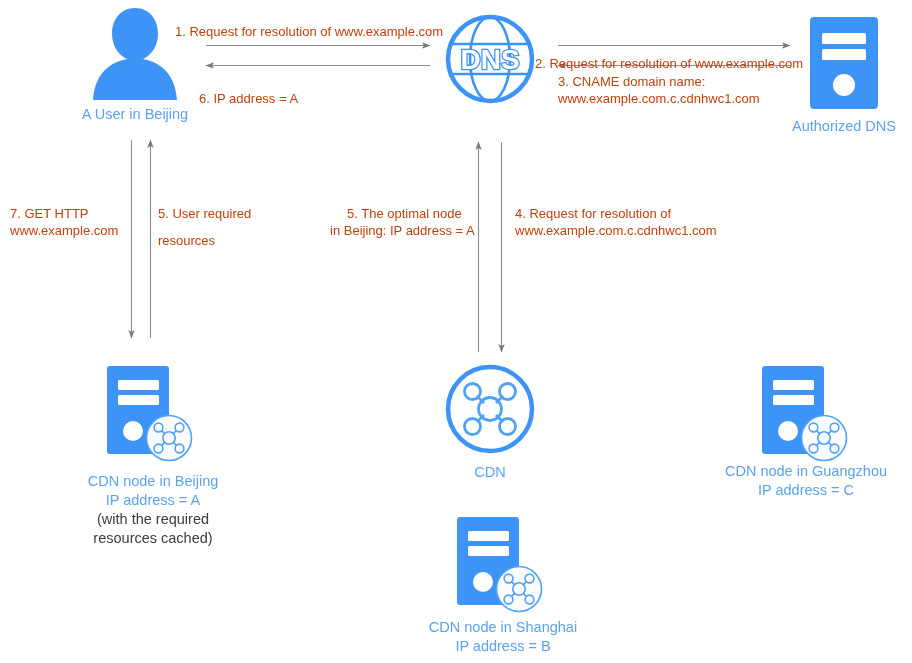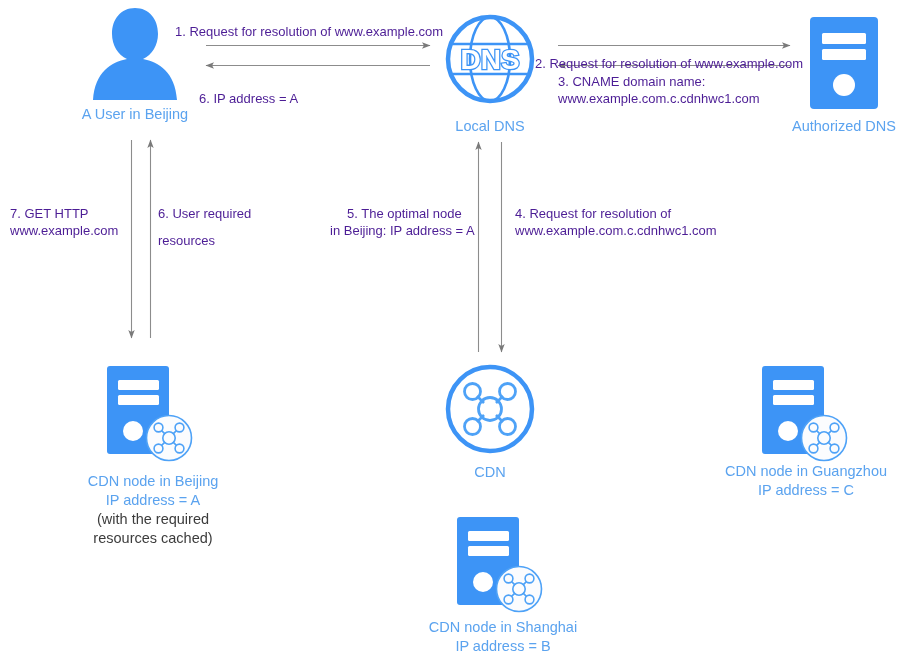--- a/index.html
+++ b/index.html
@@ -28,21 +28,21 @@
     white-space: nowrap;
   }
   .node-sub {
     color: #3c3c3c;
     font-size: 14.5px;
     line-height: 19px;
     text-align: center;
     white-space: nowrap;
   }
   .flow-label {
-    color: #4c1d95;
+    color: #c2410c;
     font-size: 13px;
     line-height: 17.5px;
     white-space: nowrap;
   }
 
   
   .icon-wrap { display: block; }
 
   svg { display: block; overflow: visible; }
 </style>
@@ -86,21 +86,20 @@
 
   <div class="abs icon-wrap" style="left:443px;top:12px;">
     <svg width="94" height="94" viewBox="0 0 94 94">
       <circle cx="47" cy="47" r="42" fill="none" stroke="#3d94f6" stroke-width="4.5"></circle>
       <ellipse cx="47" cy="47" rx="20" ry="42" fill="none" stroke="#3d94f6" stroke-width="2.6"></ellipse>
       <line x1="7" y1="32" x2="87" y2="32" stroke="#3d94f6" stroke-width="2.6"></line>
       <line x1="7" y1="62" x2="87" y2="62" stroke="#3d94f6" stroke-width="2.6"></line>
       <text x="47" y="57" text-anchor="middle" font-family="'Liberation Sans', sans-serif" font-size="28" font-weight="bold" fill="#ffffff" stroke="#3d94f6" stroke-width="2.6" paint-order="stroke" letter-spacing="0">DNS</text>
     </svg>
   </div>
-  <div class="abs node-label" style="left:390px;top:117px;width:200px;">Local DNS</div>
 
   <div class="abs icon-wrap" style="left:808px;top:15px;">
     <svg width="72" height="96" viewBox="0 0 72 96">
       <rect x="2" y="2" width="68" height="92" rx="4" fill="#3d94f6"></rect>
       <rect x="14" y="18" width="44" height="11" rx="1.5" fill="#ffffff"></rect>
       <rect x="14" y="34" width="44" height="11" rx="1.5" fill="#ffffff"></rect>
       <circle cx="36" cy="70" r="11" fill="#ffffff"></circle>
     </svg>
   </div>
   <div class="abs node-label" style="left:744px;top:117px;width:200px;">Authorized DNS</div>
@@ -191,21 +190,21 @@
   <div class="abs flow-label" style="left:199px;top:90px;">6. IP address = A</div>
 
   <div class="abs flow-label" style="left:535px;top:23px;margin-top:32px;">2. Request for resolution of www.example.com</div>
 
   <div class="abs flow-label" style="left:558px;top:73px;">3. CNAME domain name:</div>
   <div class="abs flow-label" style="left:558px;top:90px;">www.example.com.c.cdnhwc1.com</div>
 
   <div class="abs flow-label" style="left:10px;top:205px;">7. GET HTTP</div>
   <div class="abs flow-label" style="left:10px;top:222px;"> www.example.com</div>
 
-  <div class="abs flow-label" style="left:158px;top:205px;">6. User required</div>
+  <div class="abs flow-label" style="left:158px;top:205px;">5. User required</div>
   <div class="abs flow-label" style="left:158px;top:232px;">resources</div>
 
   <div class="abs flow-label" style="left:330px;top:205px;margin-left:17px;">5. The optimal node</div>
   <div class="abs flow-label" style="left:330px;top:222px;">in Beijing: IP address = A</div>
 
   <div class="abs flow-label" style="left:515px;top:205px;">4. Request for resolution of</div>
   <div class="abs flow-label" style="left:515px;top:222px;">www.example.com.c.cdnhwc1.com</div>
 
 </div>
 

